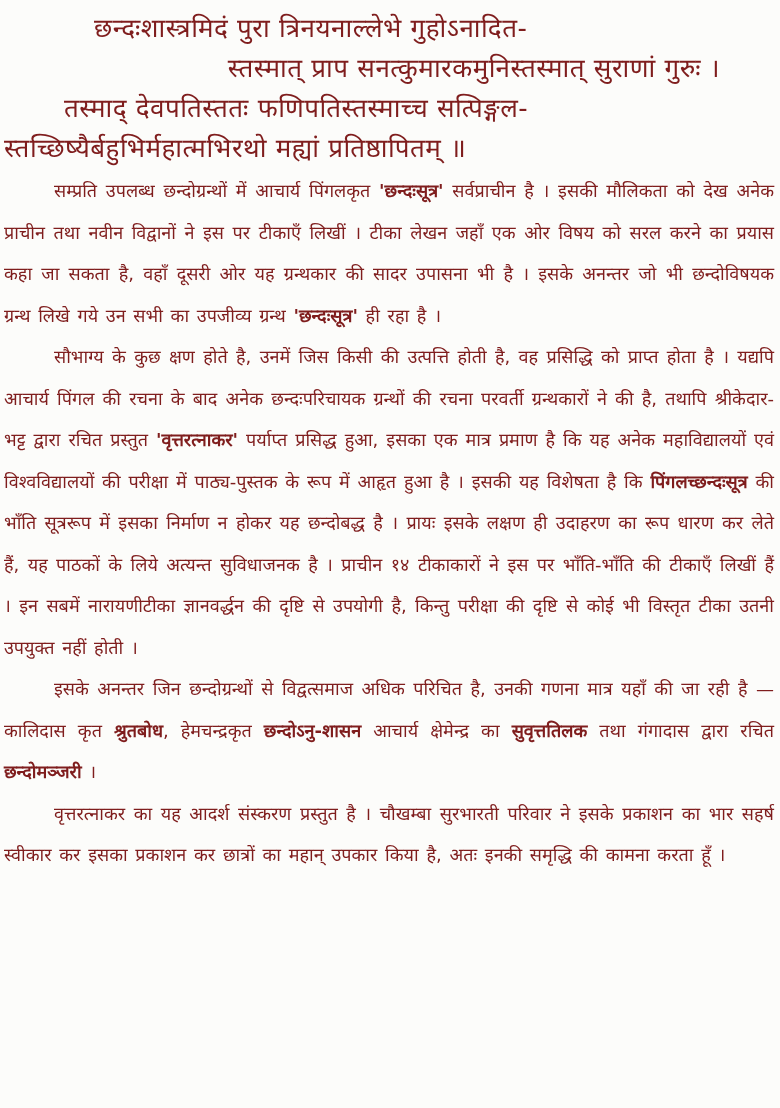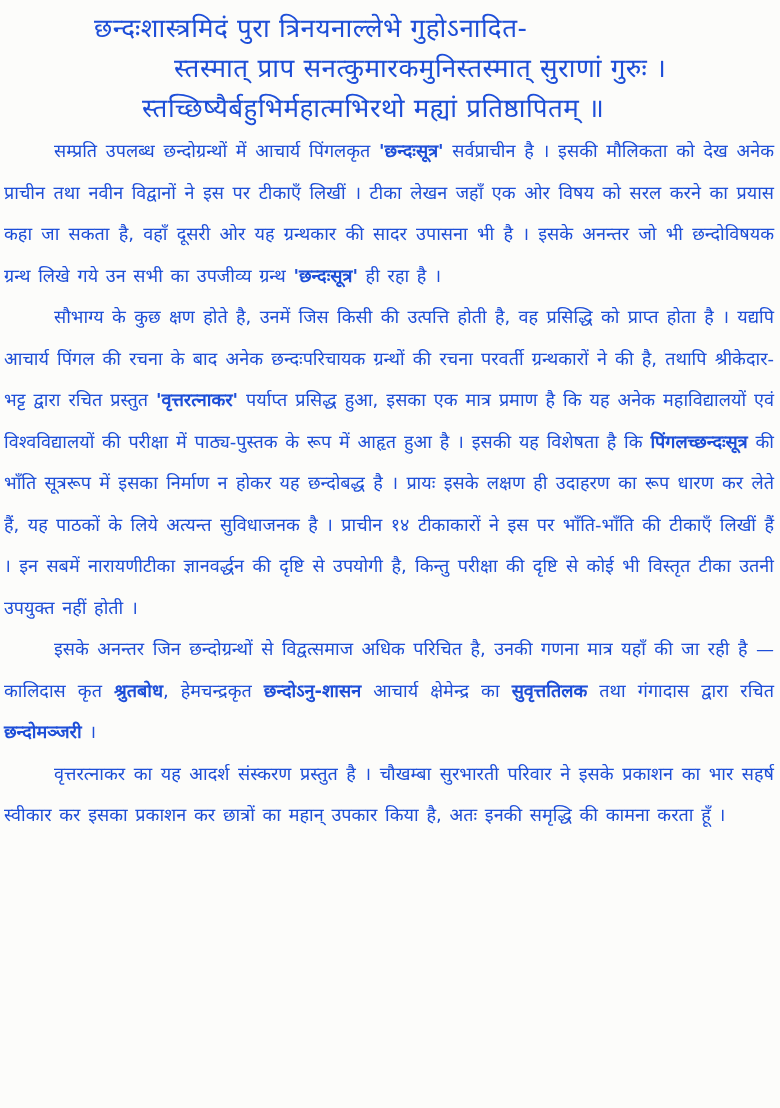--- a/index.html
+++ b/index.html
@@ -8,51 +8,52 @@
     height: 1108px;
     background: #fcfcfa;
     overflow: hidden;
     font-family: "DejaVu Sans", "Liberation Serif", sans-serif;
   }
   .page {
     box-sizing: border-box;
     width: 780px;
     height: 1108px;
     padding: 8px 6px 0 4px;
-    color: #1d4ed8;
+    color: #7f1d1d;
   }
   .verse { margin-bottom: 2px; }
   .verse-line {
     font-size: 26px;
     line-height: 40px;
     white-space: nowrap;
     letter-spacing: 0.5px;
   }
   .vl0 { margin-left: 90px; }
-  .vl1 { margin-left: 170px; }
+  .vl1 { margin-left: 170px; text-align: center; }
   .vl2 { margin-left: 60px; }
-  .vl3 { margin-left: 138px; }
+  .vl3 { }
   p.body-para {
     margin: 0;
     font-size: 18px;
     line-height: 41.5px;
     text-align: justify;
     text-indent: 50px;
     word-spacing: 2px;
   }
   .bold { font-weight: bold; }
 </style>
 </head>
 <body>
 
 <div class="page">
 
   <div class="verse">
     <div class="verse-line vl0">छन्दःशास्त्रमिदं पुरा त्रिनयनाल्लेभे गुहोऽनादित-</div>
     <div class="verse-line vl1">स्तस्मात् प्राप सनत्कुमारकमुनिस्तस्मात् सुराणां गुरुः ।</div>
+    <div class="verse-line vl2">तस्माद् देवपतिस्ततः फणिपतिस्तस्माच्च सत्पिङ्गल-</div>
     <div class="verse-line vl3">स्तच्छिष्यैर्बहुभिर्महात्मभिरथो मह्यां प्रतिष्ठापितम् ॥</div>
   </div>
 
   <p class="body-para"><span>सम्प्रति उपलब्ध छन्दोग्रन्थों में आचार्य पिंगलकृत </span><span class="bold">'छन्दःसूत्र'</span><span> सर्वप्राचीन है ।  इसकी मौलिकता को देख अनेक प्राचीन तथा नवीन विद्वानों ने इस पर टीकाएँ लिखीं ।  टीका लेखन जहाँ एक ओर विषय को सरल करने का प्रयास कहा जा सकता है,  वहाँ दूसरी ओर यह ग्रन्थकार की सादर उपासना भी है ।  इसके अनन्तर जो भी छन्दोविषयक ग्रन्थ लिखे गये उन सभी का उपजीव्य ग्रन्थ </span><span class="bold">'छन्दःसूत्र'</span><span> ही रहा है ।</span></p>
 
   <p class="body-para"><span>सौभाग्य के कुछ क्षण होते है, उनमें जिस किसी की उत्पत्ति होती है, वह प्रसिद्धि को प्राप्त होता है ।  यद्यपि आचार्य पिंगल की रचना के बाद अनेक छन्दःपरिचायक ग्रन्थों की रचना परवर्ती ग्रन्थकारों ने की है,  तथापि श्रीकेदार-भट्ट द्वारा रचित प्रस्तुत </span><span class="bold">'वृत्तरत्नाकर'</span><span> पर्याप्त प्रसिद्ध हुआ,  इसका एक मात्र प्रमाण है कि यह अनेक महाविद्यालयों एवं विश्वविद्यालयों की परीक्षा में पाठ्य-पुस्तक के रूप में आहृत हुआ है ।  इसकी यह विशेषता है कि </span><span class="bold">पिंगलच्छन्दःसूत्र</span><span> की भाँति सूत्ररूप में  इसका निर्माण  न  होकर यह छन्दोबद्ध है ।  प्रायः इसके लक्षण ही  उदाहरण का  रूप धारण कर लेते हैं,  यह पाठकों के  लिये अत्यन्त सुविधाजनक है ।  प्राचीन १४ टीकाकारों ने  इस पर भाँति-भाँति की  टीकाएँ लिखीं हैं । इन सबमें नारायणीटीका ज्ञानवर्द्धन की  दृष्टि से  उपयोगी है, किन्तु परीक्षा की दृष्टि से कोई भी विस्तृत टीका उतनी उपयुक्त नहीं होती ।</span></p>
 
   <p class="body-para"><span>इसके अनन्तर जिन छन्दोग्रन्थों से  विद्वत्समाज अधिक परिचित है, उनकी गणना मात्र यहाँ की जा रही है —कालिदास कृत </span><span class="bold">श्रुतबोध</span><span>, हेमचन्द्रकृत </span><span class="bold">छन्दोऽनु-शासन</span><span> आचार्य क्षेमेन्द्र का </span><span class="bold">सुवृत्ततिलक</span><span> तथा गंगादास द्वारा रचित </span><span class="bold">छन्दोमञ्जरी</span><span> ।</span></p>
 
   <p class="body-para"><span>वृत्तरत्नाकर का  यह  आदर्श  संस्करण  प्रस्तुत है ।  चौखम्बा सुरभारती परिवार ने  इसके प्रकाशन का भार  सहर्ष  स्वीकार कर  इसका  प्रकाशन कर छात्रों का महान् उपकार किया है, अतः इनकी समृद्धि की कामना करता हूँ ।</span></p>

